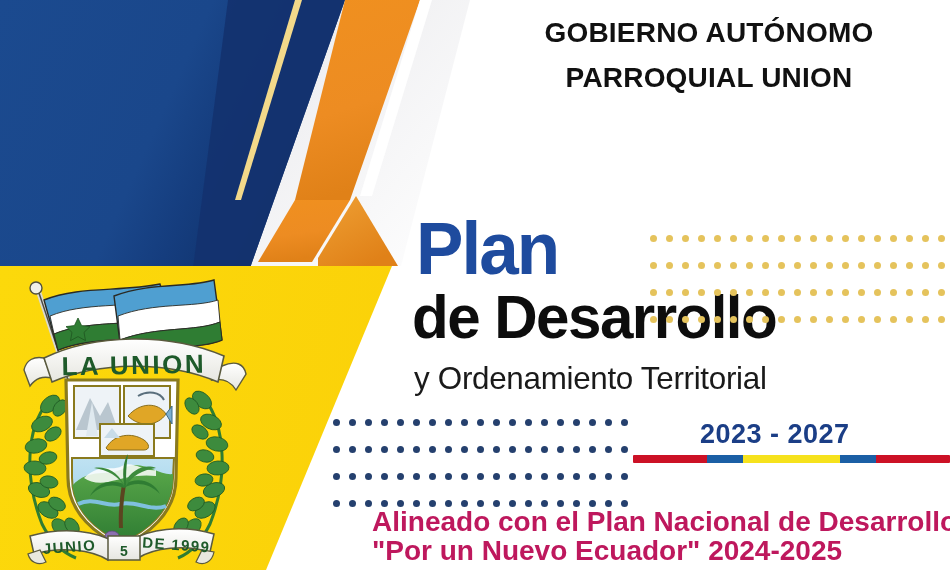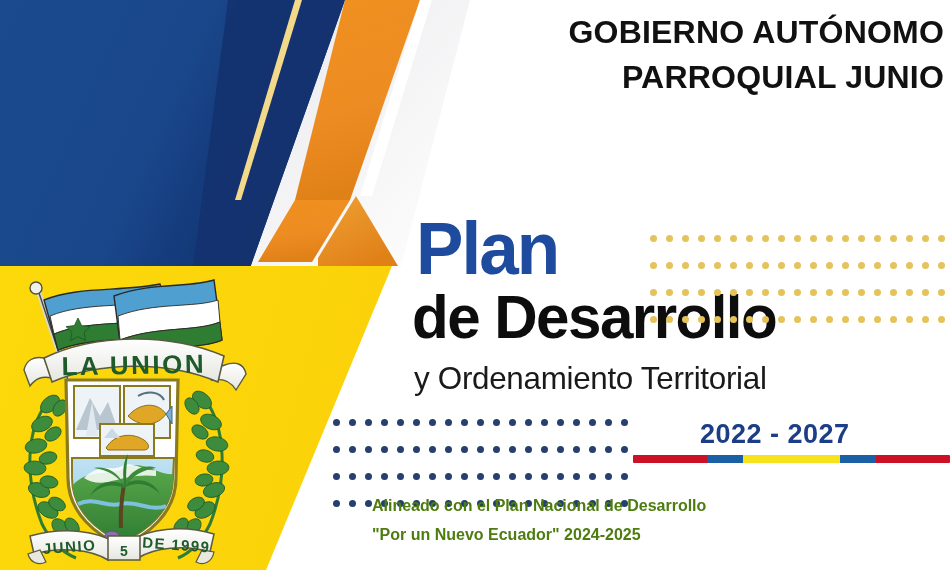--- a/index.html
+++ b/index.html
@@ -24,25 +24,25 @@
   }
 
   
   #org-heading {
     position: absolute;
     left: 474px;
     top: 10px;
     width: 470px;
     font-family: "Liberation Sans", sans-serif;
     font-weight: bold;
-    font-size: 32px;
+    font-size: 28px;
     line-height: 45px;
     letter-spacing: 0.2px;
     color: #111111;
-    text-align: right;
+    text-align: center;
   }
   #org-heading .ln { display: block; white-space: nowrap; }
 
   
   #title-plan {
     position: absolute;
     left: 416px;
     top: 212px;
     font-family: "Liberation Sans", sans-serif;
     font-weight: bold;
@@ -118,27 +118,27 @@
     display: flex;
     border-radius: 1px;
     overflow: hidden;
   }
   #flag-bar span { display: block; height: 100%; }
 
   
   #alignment-note {
     position: absolute;
     left: 372px;
-    top: 491px;
+    top: 507px;
     width: 570px;
     font-family: "Liberation Sans", sans-serif;
     font-weight: bold;
-    font-size: 16px;
+    font-size: 28px;
     line-height: 29px;
-    color: #4d7c0f;
+    color: #be185d;
   }
   #alignment-note .ln { display: block; white-space: nowrap; }
 
   
   #coat-of-arms {
     position: absolute;
     left: 8px;
     top: 278px;
     width: 250px;
     height: 292px;
@@ -201,41 +201,41 @@
 
     <polygon points="390,266 950,266 950,570 262,570" fill="#ffffff"></polygon>
 
     <polygon points="0,266 392,266 266,570 0,570" fill="url(#yellowGrad)"></polygon>
 
     <polygon points="392,266 950,266 950,570 266,570" fill="#ffffff" opacity="0"></polygon>
   </svg>
 
   <div id="org-heading">
     <span class="ln">GOBIERNO AUTÓNOMO</span>
-    <span class="ln">PARROQUIAL JUNIO</span>
+    <span class="ln">PARROQUIAL UNION</span>
   </div>
 
   <div id="title-plan">Plan</div>
   <div id="title-desarrollo">de Desarrollo</div>
   <div id="title-territorial">y Ordenamiento Territorial</div>
 
   <div id="dots-yellow" class="dotgrid">
       <span class="dotrow"><span class="dot" style="background: rgb(229, 195, 92);"></span><span class="dot" style="background: rgb(229, 195, 92);"></span><span class="dot" style="background: rgb(229, 195, 92);"></span><span class="dot" style="background: rgb(229, 195, 92);"></span><span class="dot" style="background: rgb(229, 195, 92);"></span><span class="dot" style="background: rgb(229, 195, 92);"></span><span class="dot" style="background: rgb(229, 195, 92);"></span><span class="dot" style="background: rgb(229, 195, 92);"></span><span class="dot" style="background: rgb(229, 195, 92);"></span><span class="dot" style="background: rgb(229, 195, 92);"></span><span class="dot" style="background: rgb(229, 195, 92);"></span><span class="dot" style="background: rgb(229, 195, 92);"></span><span class="dot" style="background: rgb(229, 195, 92);"></span><span class="dot" style="background: rgb(229, 195, 92);"></span><span class="dot" style="background: rgb(229, 195, 92);"></span><span class="dot" style="background: rgb(229, 195, 92);"></span><span class="dot" style="background: rgb(229, 195, 92);"></span><span class="dot" style="background: rgb(229, 195, 92);"></span><span class="dot" style="background: rgb(229, 195, 92);"></span></span>
       <span class="dotrow"><span class="dot" style="background: rgb(229, 195, 92);"></span><span class="dot" style="background: rgb(229, 195, 92);"></span><span class="dot" style="background: rgb(229, 195, 92);"></span><span class="dot" style="background: rgb(229, 195, 92);"></span><span class="dot" style="background: rgb(229, 195, 92);"></span><span class="dot" style="background: rgb(229, 195, 92);"></span><span class="dot" style="background: rgb(229, 195, 92);"></span><span class="dot" style="background: rgb(229, 195, 92);"></span><span class="dot" style="background: rgb(229, 195, 92);"></span><span class="dot" style="background: rgb(229, 195, 92);"></span><span class="dot" style="background: rgb(229, 195, 92);"></span><span class="dot" style="background: rgb(229, 195, 92);"></span><span class="dot" style="background: rgb(229, 195, 92);"></span><span class="dot" style="background: rgb(229, 195, 92);"></span><span class="dot" style="background: rgb(229, 195, 92);"></span><span class="dot" style="background: rgb(229, 195, 92);"></span><span class="dot" style="background: rgb(229, 195, 92);"></span><span class="dot" style="background: rgb(229, 195, 92);"></span><span class="dot" style="background: rgb(229, 195, 92);"></span></span>
       <span class="dotrow"><span class="dot" style="background: rgb(229, 195, 92);"></span><span class="dot" style="background: rgb(229, 195, 92);"></span><span class="dot" style="background: rgb(229, 195, 92);"></span><span class="dot" style="background: rgb(229, 195, 92);"></span><span class="dot" style="background: rgb(229, 195, 92);"></span><span class="dot" style="background: rgb(229, 195, 92);"></span><span class="dot" style="background: rgb(229, 195, 92);"></span><span class="dot" style="background: rgb(229, 195, 92);"></span><span class="dot" style="background: rgb(229, 195, 92);"></span><span class="dot" style="background: rgb(229, 195, 92);"></span><span class="dot" style="background: rgb(229, 195, 92);"></span><span class="dot" style="background: rgb(229, 195, 92);"></span><span class="dot" style="background: rgb(229, 195, 92);"></span><span class="dot" style="background: rgb(229, 195, 92);"></span><span class="dot" style="background: rgb(229, 195, 92);"></span><span class="dot" style="background: rgb(229, 195, 92);"></span><span class="dot" style="background: rgb(229, 195, 92);"></span><span class="dot" style="background: rgb(229, 195, 92);"></span><span class="dot" style="background: rgb(229, 195, 92);"></span></span>
       <span class="dotrow"><span class="dot" style="background: rgb(229, 195, 92);"></span><span class="dot" style="background: rgb(229, 195, 92);"></span><span class="dot" style="background: rgb(229, 195, 92);"></span><span class="dot" style="background: rgb(229, 195, 92);"></span><span class="dot" style="background: rgb(229, 195, 92);"></span><span class="dot" style="background: rgb(229, 195, 92);"></span><span class="dot" style="background: rgb(229, 195, 92);"></span><span class="dot" style="background: rgb(229, 195, 92);"></span><span class="dot" style="background: rgb(229, 195, 92);"></span><span class="dot" style="background: rgb(229, 195, 92);"></span><span class="dot" style="background: rgb(229, 195, 92);"></span><span class="dot" style="background: rgb(229, 195, 92);"></span><span class="dot" style="background: rgb(229, 195, 92);"></span><span class="dot" style="background: rgb(229, 195, 92);"></span><span class="dot" style="background: rgb(229, 195, 92);"></span><span class="dot" style="background: rgb(229, 195, 92);"></span><span class="dot" style="background: rgb(229, 195, 92);"></span><span class="dot" style="background: rgb(229, 195, 92);"></span><span class="dot" style="background: rgb(229, 195, 92);"></span></span>
     </div>
   <div id="dots-blue" class="dotgrid">
       <span class="dotrow"><span class="dot" style="background: rgb(37, 64, 110);"></span><span class="dot" style="background: rgb(37, 64, 110);"></span><span class="dot" style="background: rgb(37, 64, 110);"></span><span class="dot" style="background: rgb(37, 64, 110);"></span><span class="dot" style="background: rgb(37, 64, 110);"></span><span class="dot" style="background: rgb(37, 64, 110);"></span><span class="dot" style="background: rgb(37, 64, 110);"></span><span class="dot" style="background: rgb(37, 64, 110);"></span><span class="dot" style="background: rgb(37, 64, 110);"></span><span class="dot" style="background: rgb(37, 64, 110);"></span><span class="dot" style="background: rgb(37, 64, 110);"></span><span class="dot" style="background: rgb(37, 64, 110);"></span><span class="dot" style="background: rgb(37, 64, 110);"></span><span class="dot" style="background: rgb(37, 64, 110);"></span><span class="dot" style="background: rgb(37, 64, 110);"></span><span class="dot" style="background: rgb(37, 64, 110);"></span><span class="dot" style="background: rgb(37, 64, 110);"></span><span class="dot" style="background: rgb(37, 64, 110);"></span><span class="dot" style="background: rgb(37, 64, 110);"></span></span>
       <span class="dotrow"><span class="dot" style="background: rgb(37, 64, 110);"></span><span class="dot" style="background: rgb(37, 64, 110);"></span><span class="dot" style="background: rgb(37, 64, 110);"></span><span class="dot" style="background: rgb(37, 64, 110);"></span><span class="dot" style="background: rgb(37, 64, 110);"></span><span class="dot" style="background: rgb(37, 64, 110);"></span><span class="dot" style="background: rgb(37, 64, 110);"></span><span class="dot" style="background: rgb(37, 64, 110);"></span><span class="dot" style="background: rgb(37, 64, 110);"></span><span class="dot" style="background: rgb(37, 64, 110);"></span><span class="dot" style="background: rgb(37, 64, 110);"></span><span class="dot" style="background: rgb(37, 64, 110);"></span><span class="dot" style="background: rgb(37, 64, 110);"></span><span class="dot" style="background: rgb(37, 64, 110);"></span><span class="dot" style="background: rgb(37, 64, 110);"></span><span class="dot" style="background: rgb(37, 64, 110);"></span><span class="dot" style="background: rgb(37, 64, 110);"></span><span class="dot" style="background: rgb(37, 64, 110);"></span><span class="dot" style="background: rgb(37, 64, 110);"></span></span>
       <span class="dotrow"><span class="dot" style="background: rgb(37, 64, 110);"></span><span class="dot" style="background: rgb(37, 64, 110);"></span><span class="dot" style="background: rgb(37, 64, 110);"></span><span class="dot" style="background: rgb(37, 64, 110);"></span><span class="dot" style="background: rgb(37, 64, 110);"></span><span class="dot" style="background: rgb(37, 64, 110);"></span><span class="dot" style="background: rgb(37, 64, 110);"></span><span class="dot" style="background: rgb(37, 64, 110);"></span><span class="dot" style="background: rgb(37, 64, 110);"></span><span class="dot" style="background: rgb(37, 64, 110);"></span><span class="dot" style="background: rgb(37, 64, 110);"></span><span class="dot" style="background: rgb(37, 64, 110);"></span><span class="dot" style="background: rgb(37, 64, 110);"></span><span class="dot" style="background: rgb(37, 64, 110);"></span><span class="dot" style="background: rgb(37, 64, 110);"></span><span class="dot" style="background: rgb(37, 64, 110);"></span><span class="dot" style="background: rgb(37, 64, 110);"></span><span class="dot" style="background: rgb(37, 64, 110);"></span><span class="dot" style="background: rgb(37, 64, 110);"></span></span>
       <span class="dotrow"><span class="dot" style="background: rgb(37, 64, 110);"></span><span class="dot" style="background: rgb(37, 64, 110);"></span><span class="dot" style="background: rgb(37, 64, 110);"></span><span class="dot" style="background: rgb(37, 64, 110);"></span><span class="dot" style="background: rgb(37, 64, 110);"></span><span class="dot" style="background: rgb(37, 64, 110);"></span><span class="dot" style="background: rgb(37, 64, 110);"></span><span class="dot" style="background: rgb(37, 64, 110);"></span><span class="dot" style="background: rgb(37, 64, 110);"></span><span class="dot" style="background: rgb(37, 64, 110);"></span><span class="dot" style="background: rgb(37, 64, 110);"></span><span class="dot" style="background: rgb(37, 64, 110);"></span><span class="dot" style="background: rgb(37, 64, 110);"></span><span class="dot" style="background: rgb(37, 64, 110);"></span><span class="dot" style="background: rgb(37, 64, 110);"></span><span class="dot" style="background: rgb(37, 64, 110);"></span><span class="dot" style="background: rgb(37, 64, 110);"></span><span class="dot" style="background: rgb(37, 64, 110);"></span><span class="dot" style="background: rgb(37, 64, 110);"></span></span>
     </div>
 
-  <div id="period-badge">2022 - 2027</div>
+  <div id="period-badge">2023 - 2027</div>
 
   <div id="flag-bar">
       <span style="background: rgb(204, 17, 38); width: 23.3438%;"></span>
       <span style="background: rgb(27, 95, 165); width: 11.3565%;"></span>
       <span style="background: rgb(246, 226, 29); width: 30.5994%;"></span>
       <span style="background: rgb(27, 95, 165); width: 11.3565%;"></span>
       <span style="background: rgb(204, 17, 38); width: 23.3438%;"></span>
     </div>
 
   <div id="alignment-note">

